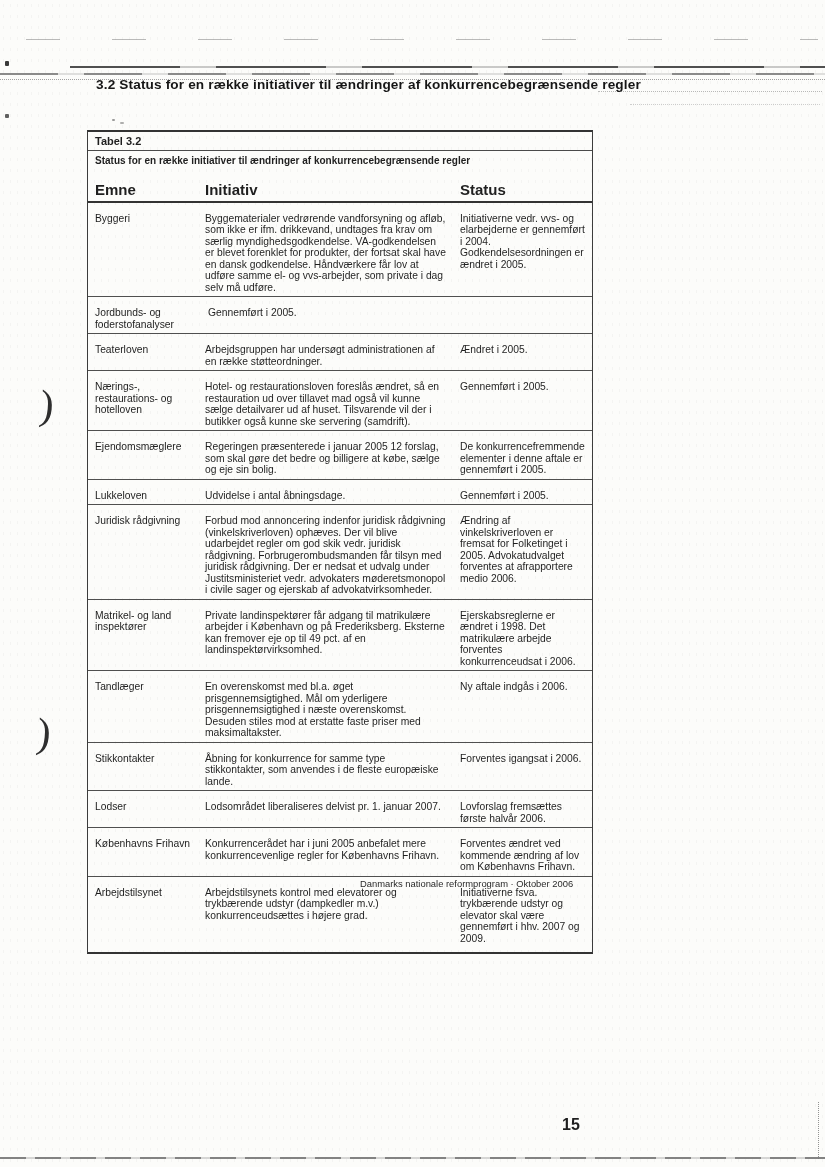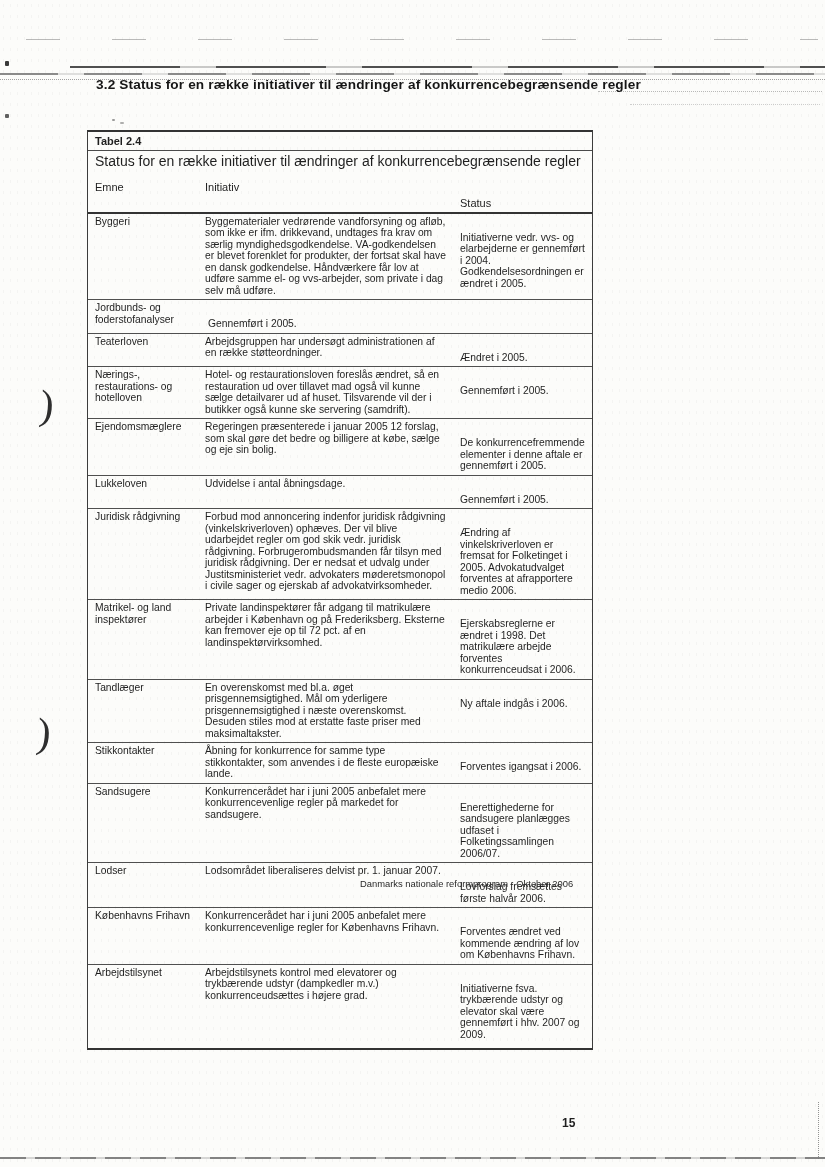--- a/index.html
+++ b/index.html
@@ -48,37 +48,37 @@
     font-size:13.6px; font-weight:bold; line-height:16.5px; color:#161616;
     letter-spacing:.15px;margin-left:8px; }
 
   
   .tbl { position:absolute; left:87px; top:130px; width:506px;
     border-left:1.6px solid #3c3c3c; border-right:1.6px solid #3c3c3c;
     border-top:2.2px solid #333; border-bottom:2.4px solid #333;
     color:#1f1f1f; }
   .t-title { font-weight:bold; font-size:11px; padding:3px 7px 3px;
     border-bottom:1.4px solid #4a4a4a; }
-  .t-subtitle { font-weight:normal; font-size:14px; padding:4px 7px 11px; line-height:12.5px; }
-  .t-headrow { display:flex; font-weight:normal; font-size:11px;
+  .t-subtitle { font-weight:bold; font-size:10px; padding:4px 7px 11px; line-height:12.5px; }
+  .t-headrow { display:flex; font-weight:bold; font-size:15px;
     border-bottom:2.4px solid #333; padding:2px 0 3px; }
   .c1 { flex:0 0 112px; padding-left:7px; padding-right:4px; }
   .c2 { flex:0 0 252px; padding-left:5px; padding-right:6px; }
-  .c3 { flex:1 1 auto; padding-left:8px; padding-right:6px;margin-top:16px; }
+  .c3 { flex:1 1 auto; padding-left:8px; padding-right:6px; }
   .t-body { padding-bottom:5px; }
   .t-row { display:flex; border-top:1.4px solid #4f4f4f;
-    font-size:10.3px; line-height:11.5px; padding:2px 0 3px; }
+    font-size:10.3px; line-height:11.5px; padding:10px 0 3px; }
   .t-row:first-child { border-top:none; }
   .t-row:nth-child(8)  { min-height:62px; }
   .t-row:nth-child(14) { min-height:62px; }
   .cell-emne { color:#1d1d1d; }
 
   
   .footer { position:absolute; left:360px; top:878px; font-size:9.4px; color:#2a2a2a; }
-  .pageno { position:absolute; left:562px; top:1116px; font-size:12px; font-weight:bold; color:#1f1f1f; }
+  .pageno { position:absolute; left:562px; top:1116px; font-size:16px; font-weight:bold; color:#1f1f1f; }
 </style>
 </head>
 <body>
 
 <div class="page">
 
   <div class="art art-faint-dashes-top"></div>
   <div class="art art-heavy-rule-1"></div>
   <div class="art art-heavy-rule-2"></div>
   <div class="art art-dot-rule"></div>
@@ -89,21 +89,21 @@
   <div class="speck speck-a"></div>
   <div class="speck speck-b"></div>
   <div class="speck speck-c"></div>
   <div class="speck speck-d"></div>
   <span class="pen-paren pen-paren-1">)</span>
   <span class="pen-paren pen-paren-2">)</span>
 
   <h1 class="heading">3.2 Status for en række initiativer til ændringer af konkurrencebegrænsende regler</h1>
 
   <div class="tbl">
-    <div class="t-title">Tabel 2.4</div>
+    <div class="t-title">Tabel 3.2</div>
     <div class="t-subtitle">Status for en række initiativer til ændringer af konkurrencebegrænsende regler</div>
     <div class="t-headrow">
       <div class="c1">Emne</div>
       <div class="c2">Initiativ</div>
       <div class="c3">Status</div>
     </div>
     <div class="t-body" id="table-body">
   <div class="t-row">
     <div class="c1 cell-emne">Byggeri</div>
     <div class="c2 cell-initiativ">Byggematerialer vedrørende vandforsyning og afløb, som ikke er ifm. drikkevand, undtages fra krav om særlig myndighedsgodkendelse. VA-godkendelsen er blevet forenklet for produkter, der fortsat skal have en dansk godkendelse. Håndværkere får lov at udføre samme el- og vvs-arbejder, som private i dag selv må udføre.</div>
@@ -140,41 +140,36 @@
   </div>
 
   <div class="t-row">
     <div class="c1 cell-emne">Juridisk rådgivning</div>
     <div class="c2 cell-initiativ">Forbud mod annoncering indenfor juridisk rådgivning (vinkelskriverloven) ophæves. Der vil blive udarbejdet regler om god skik vedr. juridisk rådgivning. Forbrugerombudsmanden får tilsyn med juridisk rådgivning. Der er nedsat et udvalg under Justitsministeriet vedr. advokaters møderetsmonopol i civile sager og ejerskab af advokatvirksomheder.</div>
     <div class="c3 cell-status">Ændring af vinkelskriverloven er fremsat for Folketinget i 2005. Advokatudvalget forventes at afrapportere medio 2006.</div>
   </div>
 
   <div class="t-row">
     <div class="c1 cell-emne">Matrikel- og land inspektører</div>
-    <div class="c2 cell-initiativ">Private landinspektører får adgang til matrikulære arbejder i København og på Frederiksberg. Eksterne kan fremover eje op til 72 pct. af en landinspektørvirksomhed.</div>
+    <div class="c2 cell-initiativ">Private landinspektører får adgang til matrikulære arbejder i København og på Frederiksberg. Eksterne kan fremover eje op til 49 pct. af en landinspektørvirksomhed.</div>
     <div class="c3 cell-status">Ejerskabsreglerne er ændret i 1998. Det matrikulære arbejde forventes konkurrenceudsat i 2006.</div>
   </div>
 
   <div class="t-row">
     <div class="c1 cell-emne">Tandlæger</div>
     <div class="c2 cell-initiativ">En overenskomst med bl.a. øget prisgennemsigtighed. Mål om yderligere prisgennemsigtighed i næste overenskomst. Desuden stiles mod at erstatte faste priser med maksimaltakster.</div>
     <div class="c3 cell-status">Ny aftale indgås i 2006.</div>
   </div>
 
   <div class="t-row">
     <div class="c1 cell-emne">Stikkontakter</div>
     <div class="c2 cell-initiativ">Åbning for konkurrence for samme type stikkontakter, som anvendes i de fleste europæiske lande.</div>
     <div class="c3 cell-status">Forventes igangsat i 2006.</div>
   </div>
 
-  <div class="t-row">
-    <div class="c1 cell-emne">Sandsugere</div>
-    <div class="c2 cell-initiativ">Konkurrencerådet har i juni 2005 anbefalet mere konkurrencevenlige regler på markedet for sandsugere.</div>
-    <div class="c3 cell-status">Enerettighederne for sandsugere planlægges udfaset i Folketingssamlingen 2006/07.</div>
-  </div>
 
   <div class="t-row">
     <div class="c1 cell-emne">Lodser</div>
     <div class="c2 cell-initiativ">Lodsområdet liberaliseres delvist pr. 1. januar 2007.</div>
     <div class="c3 cell-status">Lovforslag fremsættes første halvår 2006.</div>
   </div>
 
   <div class="t-row">
     <div class="c1 cell-emne">Københavns Frihavn</div>
     <div class="c2 cell-initiativ">Konkurrencerådet har i juni 2005 anbefalet mere konkurrencevenlige regler for Københavns Frihavn.</div>

